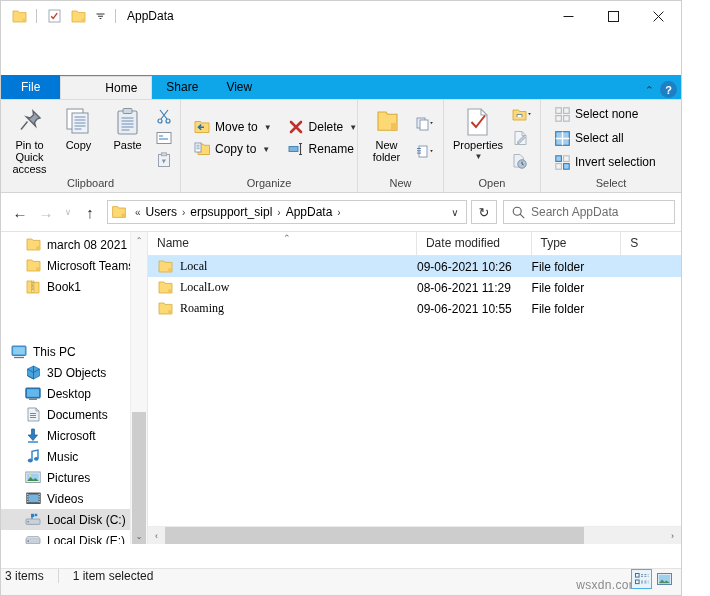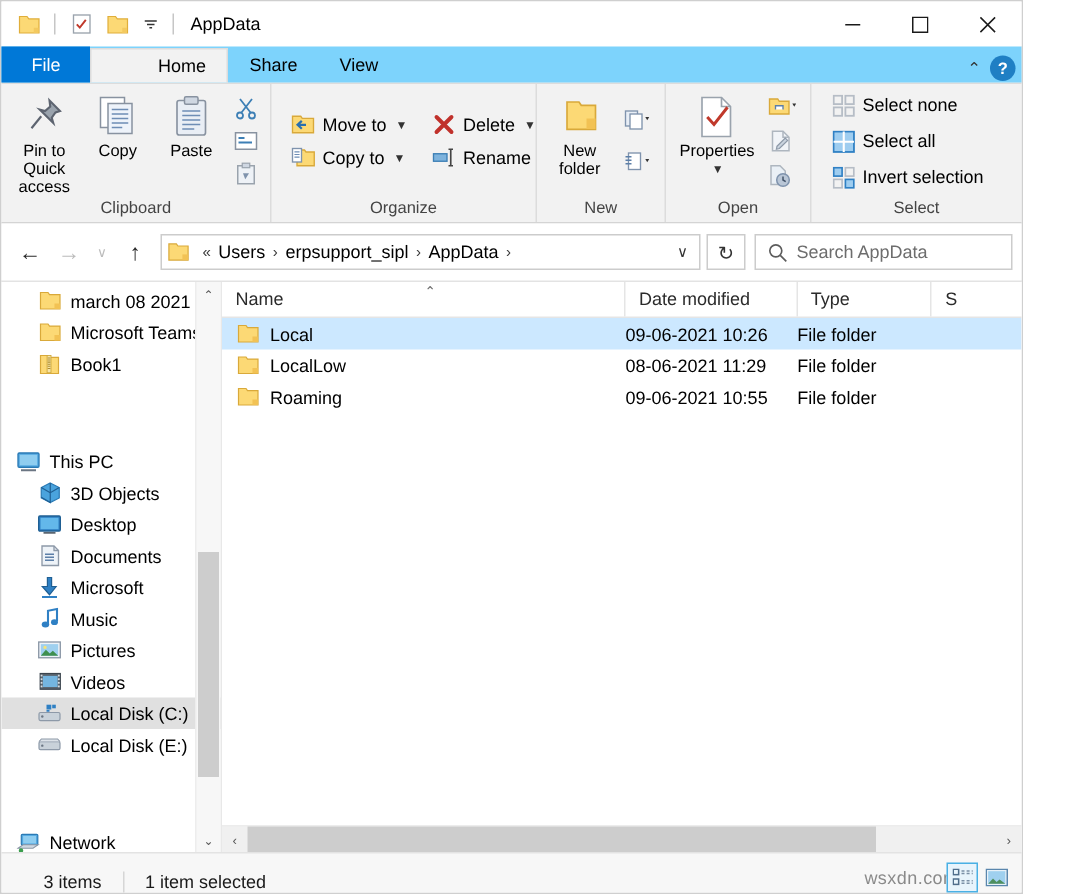--- a/index.html
+++ b/index.html
@@ -81,23 +81,24 @@
     display: flex;
     align-items: center;
     justify-content: center;
   }
 
   
   .tabstrip {
     height: 24px;
     display: flex;
     align-items: flex-end;
-    background: #7dd3fc;
+    background: #0ea5e9;
     flex: none;
     position: relative;
+    margin-top: 44px;
   }
   .tab {
     height: 23px;
     line-height: 23px;
     padding: 0 14px;
     font-size: 12px;
     color: #000;
     box-sizing: border-box;
   }
   .tab.file {
@@ -358,21 +359,21 @@
   }
   .rows { flex: 1; overflow: hidden; }
   .row {
     height: 21px;
     display: flex;
     align-items: center;
     font-size: 12px;
   }
   .row.selected { background: #cce8ff; }
   .cell { box-sizing: border-box; overflow: hidden; white-space: nowrap; }
-  .cell.name { display: flex; align-items: center; gap: 7px; padding-left: 10px; }
+  .cell.name { display: flex; align-items: center; gap: 7px; padding-left: 10px; font-family: Liberation Serif, serif; }
   .hscroll {
     height: 17px;
     background: #f0f0f0;
     display: flex;
     align-items: center;
     flex: none;
     position: relative;
     border-top: 1px solid #ececec;
   }
   .hs-arrow {
@@ -387,26 +388,27 @@
     background: #cdcdcd;
   }
 
   
   .statusbar {
     height: 26px;
     flex: none;
     background: #f7f7f7;
     border-top: 1px solid #e3e3e3;
     display: flex;
-    align-items: flex-end;
+    align-items: flex-start;
     font-size: 12px;
     color: #1a1a1a;
     position: relative;
-    padding-left: 28px;
+    padding-left: 4px;
     gap: 0;
+    margin-top: 24px;
   }
   .st-item { padding-right: 14px; }
   .st-sep { width: 1px; height: 14px; background: #d6d6d6; margin-right: 14px;}
   .viewbtns {
     position: absolute;
     right: 6px;
     display: flex;
     gap: 2px;
     align-items: center;
   }

